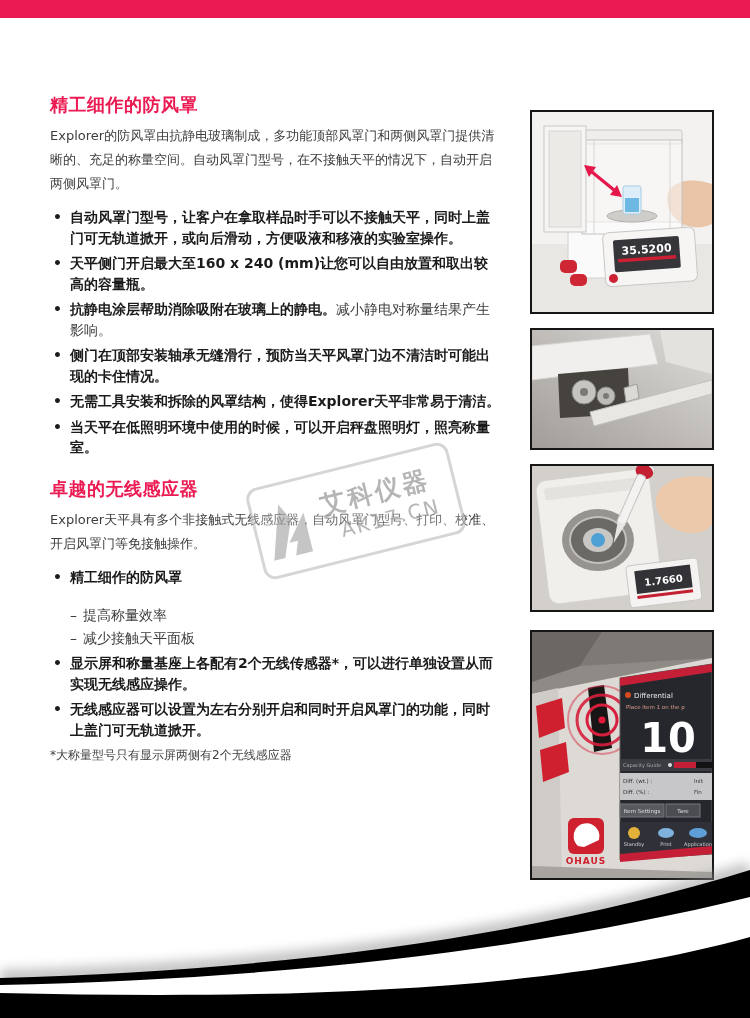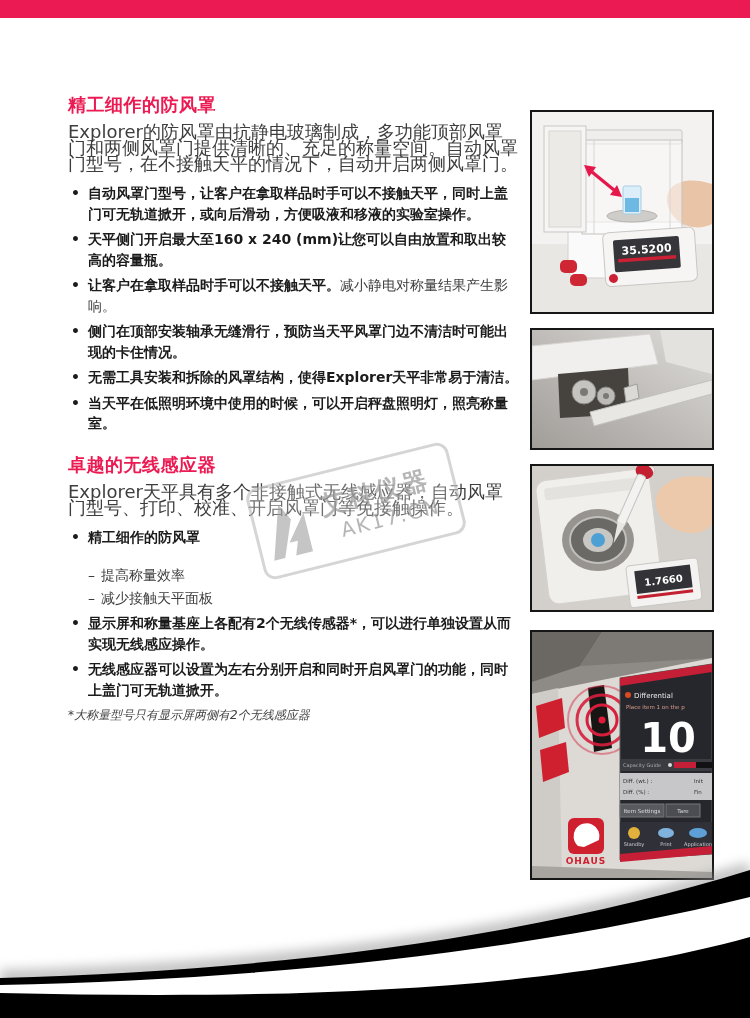--- a/index.html
+++ b/index.html
@@ -1,33 +1,33 @@
 <!DOCTYPE html>
 <html><head>
 <meta charset="utf-8">
 <style>
   html,body{margin:0;padding:0;background:#fff;}
   .page{position:relative;width:750px;height:1018px;background:#ffffff;overflow:hidden;
         font-family:"DejaVu Sans","Liberation Sans",sans-serif;}
   .topbar{position:absolute;top:0;left:0;width:750px;height:18px;background:#eb1a52;}
 
   
-  .text-col{position:absolute;left:68px;top:94px;width:452px;}
+  .text-col{position:absolute;left:50px;top:94px;width:452px;}
   .sec-heading{margin:0 0 8px 0;font-size:18px;line-height:22px;font-weight:bold;color:#eb1a52;letter-spacing:0.5px;}
   .sec-heading.second{margin-top:20px;}
-  .intro{margin:0 0 11px 0;font-size:18px;line-height:16px;color:#3d3d3d;}
+  .intro{margin:0 0 11px 0;font-size:13px;line-height:24px;color:#3d3d3d;}
   ul.bullets{list-style:none;margin:0;padding:0;}
   ul.bullets>li{position:relative;padding-left:20px;margin:0 0 5px 0;font-size:14px;line-height:20.5px;color:#1b1b1b;}
   ul.bullets>li::before{content:"•";position:absolute;left:3px;top:0;font-weight:bold;color:#1b1b1b;}
   .b{font-weight:bold;margin-top:20px;}
   .r{font-weight:normal;color:#3d3d3d;}
   ul.sub{list-style:none;margin:18px 0 0 0;padding:0;}
   ul.sub>li{position:relative;padding-left:13px;margin:0 0 2px 0;font-weight:normal;color:#3d3d3d;}
   ul.sub>li::before{content:"–";position:absolute;left:0;top:0;color:#3d3d3d;font-weight:normal;}
-  .footnote{margin:7px 0 0 0;font-size:12px;line-height:17px;color:#3f3f3f;font-style:italic;}
+  .footnote{margin:7px 0 0 0;font-size:12px;line-height:17px;color:#3f3f3f;}
 
   
   .fig{position:absolute;left:530px;width:184px;border:2px solid #161616;background:#fff;box-sizing:border-box;}
   .fig svg{display:block;width:100%;height:100%;}
   #fig1{top:110px;height:204px;}
   #fig2{top:328px;height:122px;}
   #fig3{top:464px;height:148px;}
   #fig4{top:630px;height:250px;}
 
   
@@ -48,21 +48,21 @@
   <div class="topbar"></div>
 
   <div class="text-col">
 
     <h2 class="sec-heading">精工细作的防风罩</h2>
     <p class="intro">Explorer的防风罩由抗静电玻璃制成，多功能顶部风罩门和两侧风罩门提供清晰的、充足的称量空间。自动风罩门型号，在不接触天平的情况下，自动开启两侧风罩门。</p>
 
     <ul class="bullets">
       <li><span class="b">自动风罩门型号，让客户在拿取样品时手可以不接触天平，同时上盖门可无轨道掀开，或向后滑动，方便吸液和移液的实验室操作。</span></li>
       <li><span class="b">天平侧门开启最大至160 x 240 (mm)让您可以自由放置和取出较高的容量瓶。</span></li>
-      <li><span class="b">让客户在拿取样品时手可以不接触天平。</span><span class="r">减小静电对称量结果产生影响。</span></li>
+      <li><span class="b">抗静电涂层帮助消除吸附在玻璃上的静电。</span><span class="r">减小静电对称量结果产生影响。</span></li>
       <li><span class="b">侧门在顶部安装轴承无缝滑行，预防当天平风罩门边不清洁时可能出现的卡住情况。</span></li>
       <li><span class="b">无需工具安装和拆除的风罩结构，使得Explorer天平非常易于清洁。</span></li>
       <li><span class="b">当天平在低照明环境中使用的时候，可以开启秤盘照明灯，照亮称量室。</span></li>
     </ul>
 
     <h2 class="sec-heading second">卓越的无线感应器</h2>
     <p class="intro">Explorer天平具有多个非接触式无线感应器，自动风罩门型号、打印、校准、开启风罩门等免接触操作。</p>
 
     <ul class="bullets">
       <li>

